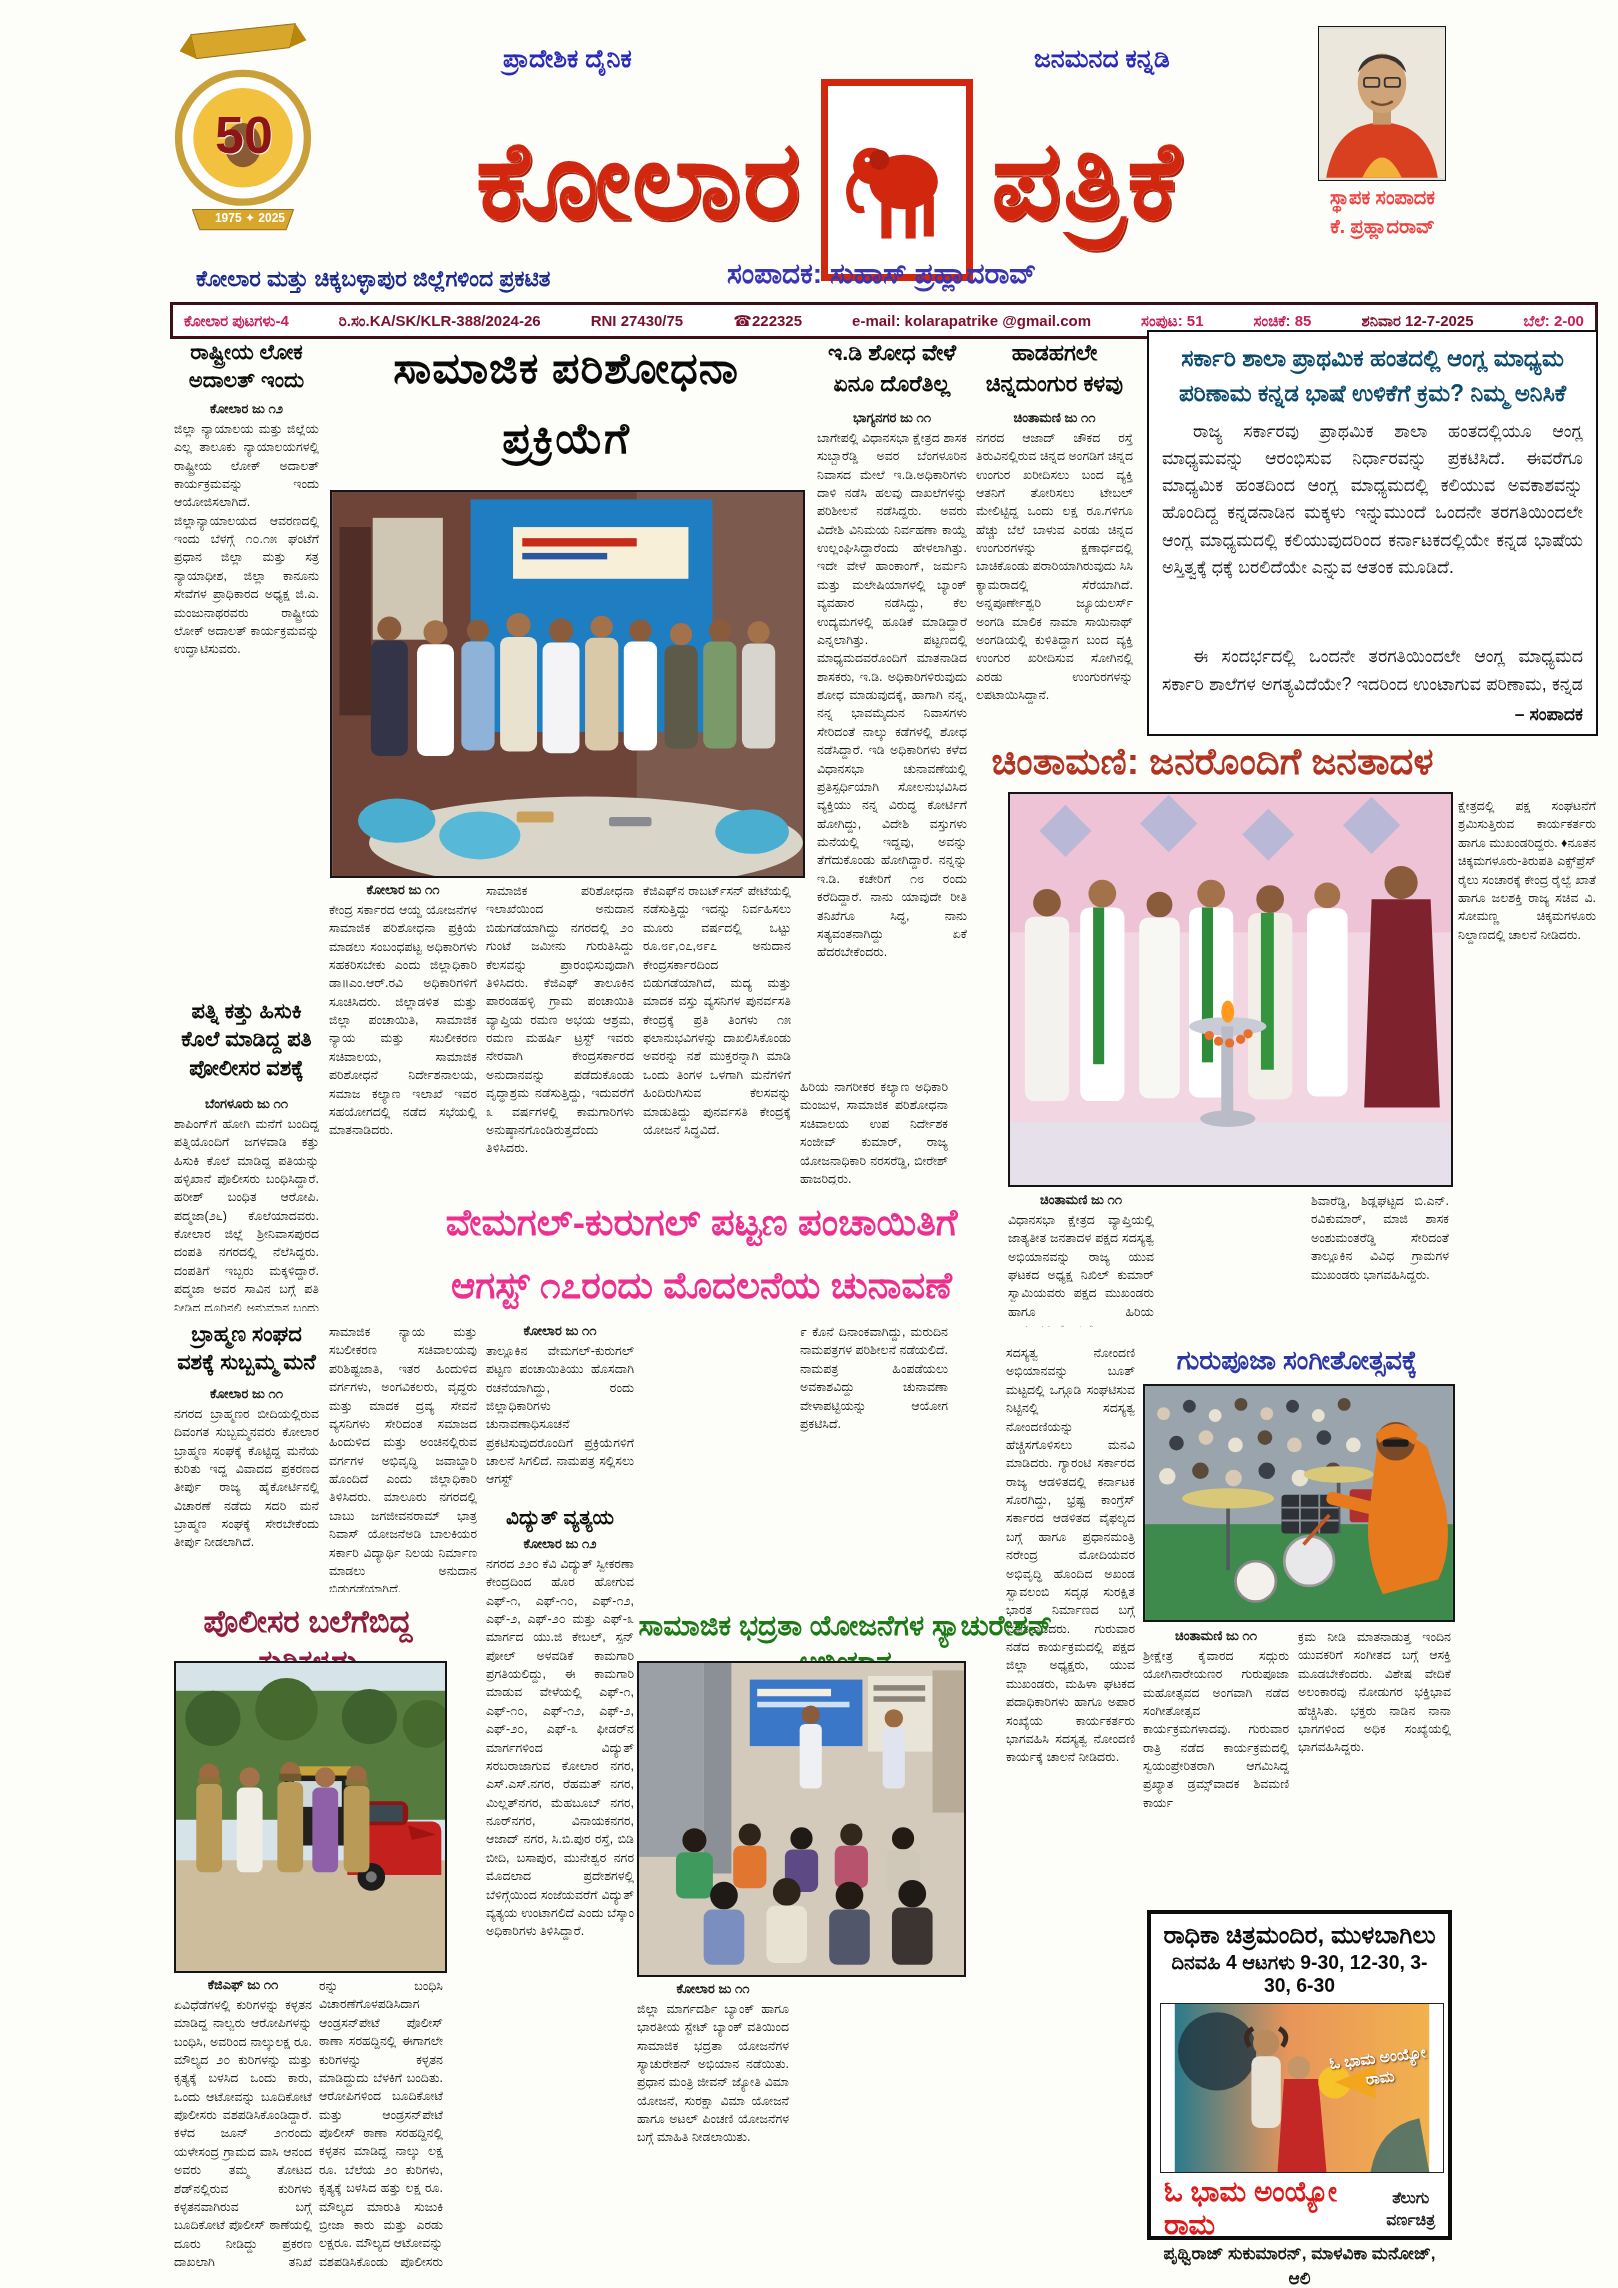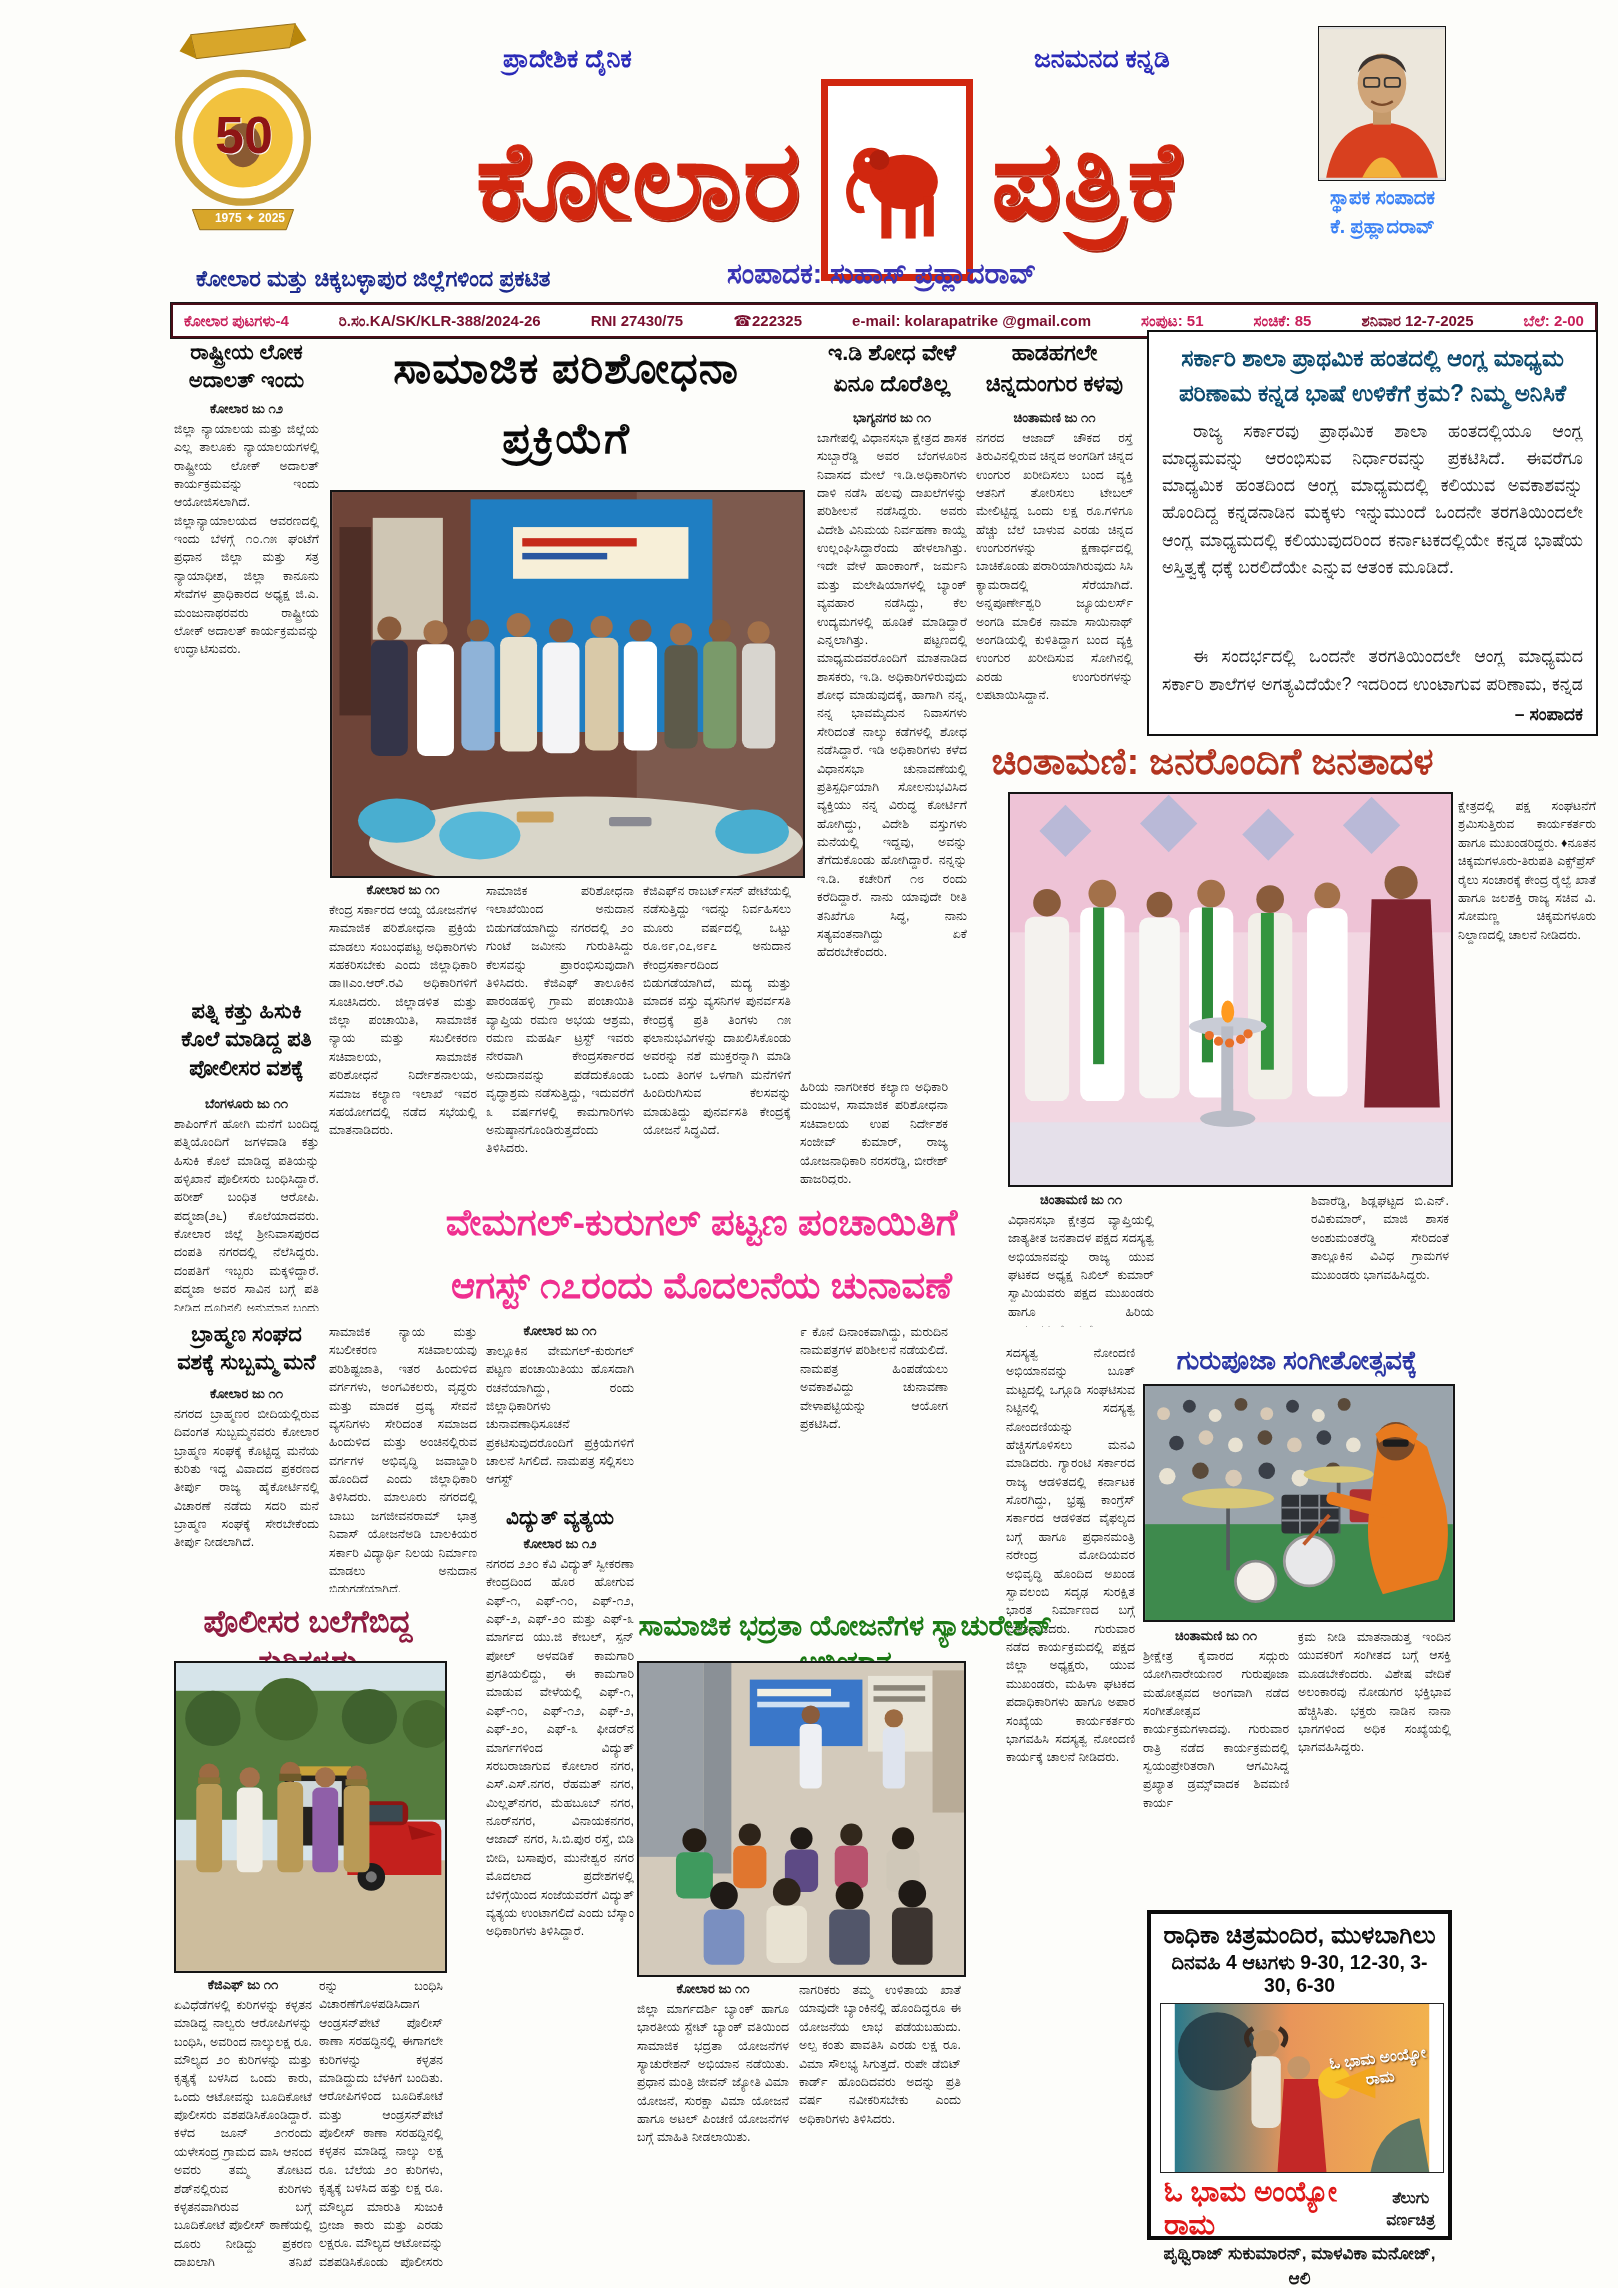--- a/index.html
+++ b/index.html
@@ -6,21 +6,21 @@
   .page{position:relative;width:1619px;height:2289px;background:#fdfdfa;overflow:hidden;
         font-family:"Liberation Sans","DejaVu Sans",sans-serif;color:#141414;}
   .abs{position:absolute;}
   
   .tag{font-weight:bold;color:#2a2ab8;font-size:25px;}
   .title-word{font-weight:900;color:#d1270f;font-size:109px;line-height:1;letter-spacing:1.8px;
               text-shadow:0 0 0.9px #fff,1.8px 1.8px 0 #a81d08;}
   .eleph-box{width:138px;height:188px;border:7.4px solid #d1270f;background:#fff;display:flex;align-items:center;justify-content:center;}
   .pub-line{font-weight:bold;color:#1c2a8e;font-size:22px;}
   .editor-line{font-weight:bold;color:#3a35b5;font-size:28px;}
-  .founder-label{font-weight:bold;color:#3b82f6;font-size:19.4px;text-align:center;line-height:1.5;}
+  .founder-label{font-weight:bold;color:#ef4444;font-size:19.4px;text-align:center;line-height:1.5;}
   .logo-50{font-weight:900;color:#8e1515;font-size:52px;text-shadow:0.9px 0.9px 0 #fff;}
   .logo-years{font-weight:bold;color:#fff;font-size:12px;}
   
   .metabar{left:171px;top:303px;width:1426px;height:35px;border:2.8px solid #4a0d18;outline:0.9px solid #1a1a1a;
            display:flex;align-items:center;justify-content:space-between;padding:0 11px;box-sizing:border-box;background:#fff;}
   .metabar span{font-weight:bold;font-size:15px;white-space:nowrap;}
   .m-pink{color:#c81f5a;} .m-dark{color:#7a0f2e;}
   
   .bt{font-size:12.5px;line-height:1.47;text-align:justify;overflow:hidden;}
   .dl{font-weight:bold;font-size:13px;text-align:center;margin-bottom:2.8px;}
@@ -364,21 +364,20 @@
           <rect x="206" y="267" width="44" height="60" rx="9" fill="#52566a"></rect>
         <circle cx="296" cy="250" r="15" fill="#1f1a16"></circle>
           <rect x="274" y="265" width="44" height="62" rx="9" fill="#3c3430"></rect>
       </g>
     </svg>
   </div>
   <div class="abs" style="left:637px;top:1981px;width:152px;height:292px;">
     <div class="dl">ಕೋಲಾರ ಜು ೧೧</div>
     <div class="bt" style="height:268px;">ಜಿಲ್ಲಾ ಮಾರ್ಗದರ್ಶಿ ಬ್ಯಾಂಕ್ ಹಾಗೂ ಭಾರತೀಯ ಸ್ಟೇಟ್ ಬ್ಯಾಂಕ್ ವತಿಯಿಂದ ಸಾಮಾಜಿಕ ಭದ್ರತಾ ಯೋಜನೆಗಳ ಸ್ಯಾಚುರೇಶನ್ ಅಭಿಯಾನ ನಡೆಯಿತು. ಪ್ರಧಾನ ಮಂತ್ರಿ ಜೀವನ್ ಜ್ಯೋತಿ ವಿಮಾ ಯೋಜನೆ, ಸುರಕ್ಷಾ ವಿಮಾ ಯೋಜನೆ ಹಾಗೂ ಅಟಲ್ ಪಿಂಚಣಿ ಯೋಜನೆಗಳ ಬಗ್ಗೆ ಮಾಹಿತಿ ನೀಡಲಾಯಿತು.</div>
   </div>
-  <div class="abs bt" style="left:799px;top:1981px;width:162px;height:292px;">ನಾಗರಿಕರು ತಮ್ಮ ಉಳಿತಾಯ ಖಾತೆ ಯಾವುದೇ ಬ್ಯಾಂಕಿನಲ್ಲಿ ಹೊಂದಿದ್ದರೂ ಈ ಯೋಜನೆಯ ಲಾಭ ಪಡೆಯಬಹುದು. ಅಲ್ಪ ಕಂತು ಪಾವತಿಸಿ ಎರಡು ಲಕ್ಷ ರೂ. ವಿಮಾ ಸೌಲಭ್ಯ ಸಿಗುತ್ತದೆ. ರುಪೇ ಡೆಬಿಟ್ ಕಾರ್ಡ್ ಹೊಂದಿದವರು ಅದನ್ನು ಪ್ರತಿ ವರ್ಷ ನವೀಕರಿಸಬೇಕು ಎಂದು ಅಧಿಕಾರಿಗಳು ತಿಳಿಸಿದರು.</div>
 
   <div class="abs h-blue" style="left:1143px;top:1344px;width:308px;">ಗುರುಪೂಜಾ ಸಂಗೀತೋತ್ಸವಕ್ಕೆ ಮಂಗಳ</div>
   <div class="photo" style="left:1143px;top:1384px;width:308px;height:234px;">
     <svg viewBox="0 0 334 254">
       <rect width="334" height="254" fill="#9aa4ac"></rect>
       <g>
         <circle cx="20" cy="30" r="7" fill="#d8c9b5"></circle>
           <circle cx="48" cy="22" r="7" fill="#3a3f48"></circle>
           <circle cx="76" cy="32" r="7" fill="#e8e2d2"></circle>
           <circle cx="104" cy="20" r="7" fill="#5a4a3a"></circle>

